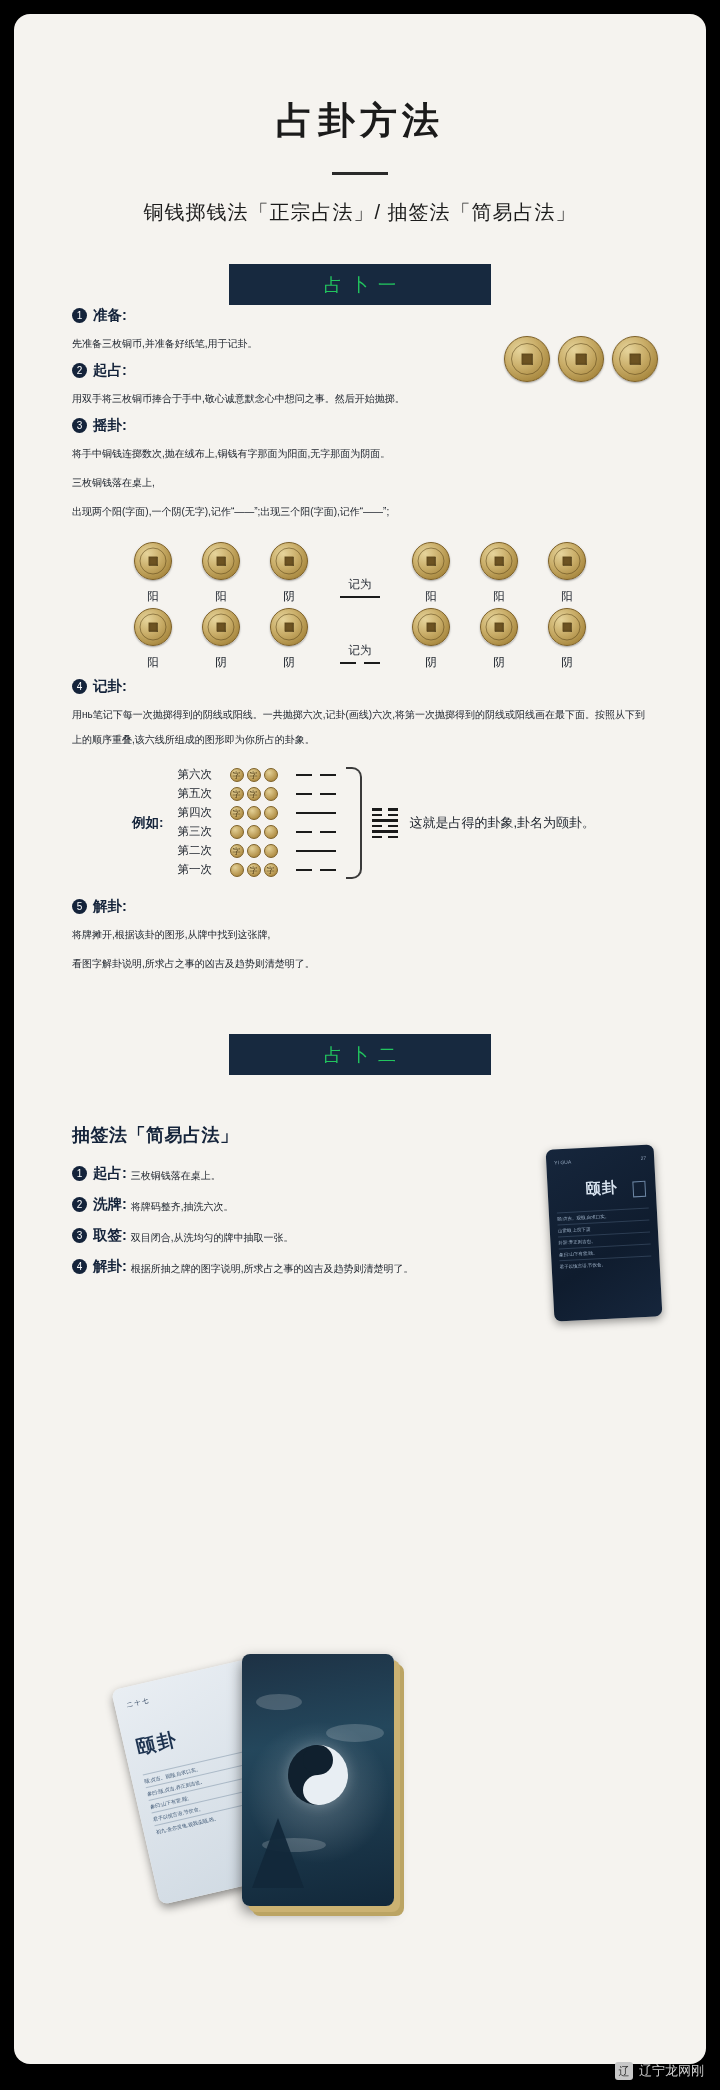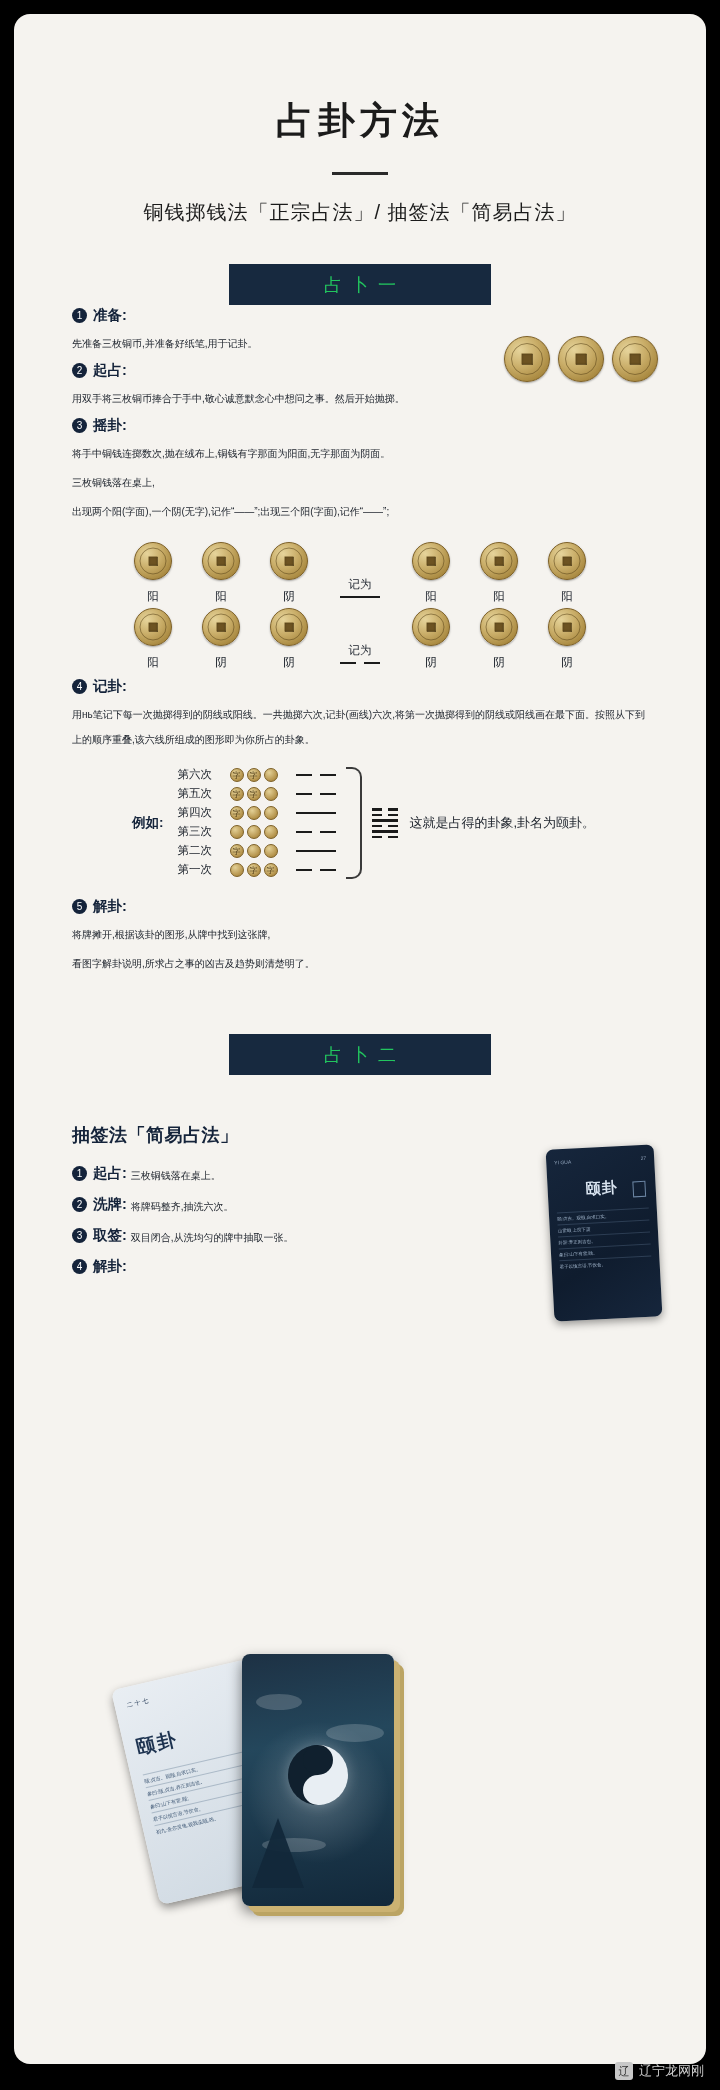--- a/index.html
+++ b/index.html
@@ -517,20 +517,21 @@
         <span class="para" style="margin:0 0 0 4px;">将牌码整齐,抽洗六次。</span>
       </div>
       <div class="step">
         <span class="num">3</span>
         <span class="step-label">取签:</span>
         <span class="para" style="margin:0 0 0 4px;">双目闭合,从洗均匀的牌中抽取一张。</span>
       </div>
       <div class="step">
         <span class="num">4</span>
         <span class="step-label">解卦:</span>
+        <span class="para" style="margin:0 0 0 4px;">根据所抽之牌的图字说明,所求占之事的凶吉及趋势则清楚明了。</span>
       </div>
 
     </div>
 
     <div class="coin-row-top">
       <span class="coin"></span>
       <span class="coin"></span>
       <span class="coin"></span>
     </div>
 

